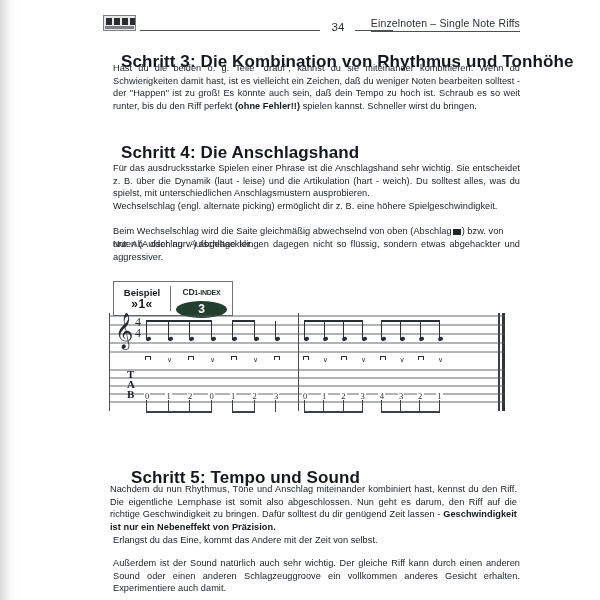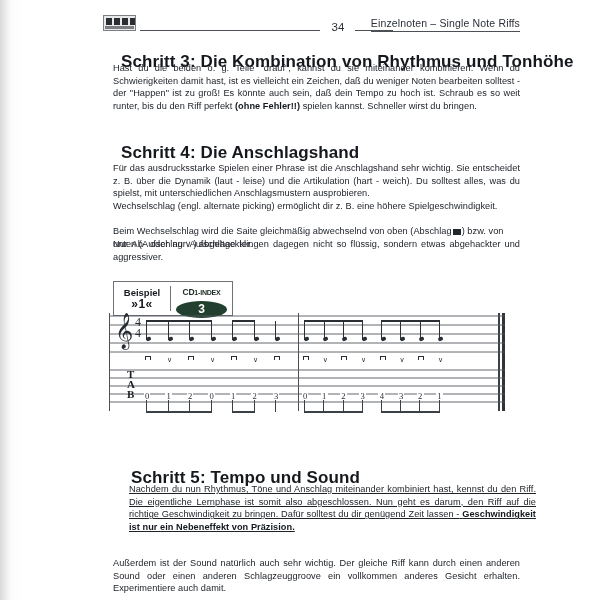--- a/index.html
+++ b/index.html
@@ -69,21 +69,21 @@
   b{font-weight:bold;color:#14181d;}
 
   .blk-h3{position:absolute;left:113px;top:44px;}
   .blk-p3{position:absolute;left:113px;top:62px;width:407px;}
   .blk-h4{position:absolute;left:113px;top:135px;}
   .blk-p4a{position:absolute;left:113px;top:162px;width:407px;}
   .blk-p4b{position:absolute;left:113px;top:200px;width:407px;}
   .blk-p4c{position:absolute;left:113px;top:225px;width:407px;}
   .blk-p4d{position:absolute;left:113px;top:238px;width:407px;}
   .blk-h5{position:absolute;left:123px;top:460px;}
-  .blk-p5a{position:absolute;left:129px;top:483px;width:407px;text-decoration:underline;}
+  .blk-p5a{position:absolute;left:110px;top:483px;width:407px;}
   .blk-p5c{position:absolute;left:113px;top:534px;width:407px;}
   .blk-p6{position:absolute;left:113px;top:557px;width:407px;}
 
   
   .dn-glyph{
     display:inline-block;width:8px;height:6px;vertical-align:-1px;
     border:1.4px solid #23272c;border-top:1.4px solid #23272c;border-bottom:none;
     box-sizing:border-box;margin:0 1px;
     background:#23272c;
   }
@@ -356,16 +356,19 @@
       </div>
   </div>
 
   <div class="blk-h5">
     <h2 class="step">Schritt 5: Tempo und Sound</h2>
   </div>
   <div class="blk-p5a">
     <p class="body"><span>Nachdem du nun Rhythmus, Töne und Anschlag miteinander kombiniert hast, kennst du den Riff. Die eigentliche Lernphase ist somit also abgeschlossen. Nun geht es darum, den Riff auf die richtige Geschwindigkeit zu bringen. Dafür solltest du dir genügend Zeit lassen -</span>
       <b>Geschwindigkeit ist nur ein Nebeneffekt von Präzision.</b></p>
   </div>
+  <div class="blk-p5c">
+    <p class="body nojust">Erlangst du das Eine, kommt das Andere mit der Zeit von selbst.</p>
+  </div>
   <div class="blk-p6">
     <p class="body">Außerdem ist der Sound natürlich auch sehr wichtig. Der gleiche Riff kann durch einen anderen Sound oder einen anderen Schlagzeuggroove ein vollkommen anderes Gesicht erhalten. Experimentiere auch damit.</p>
   </div>
 </div>
 
 </body></html>

